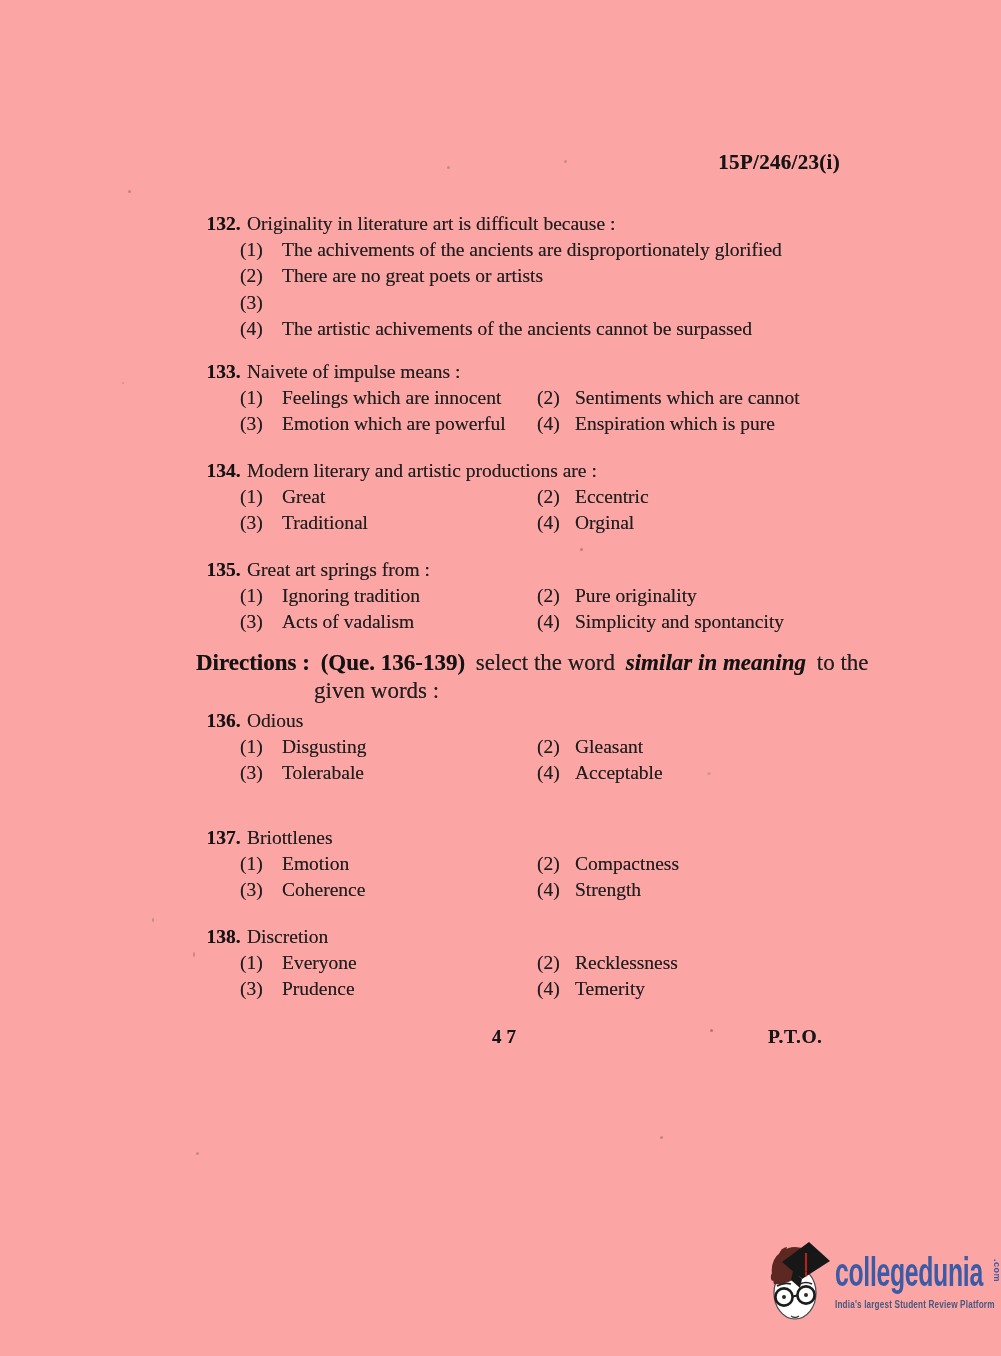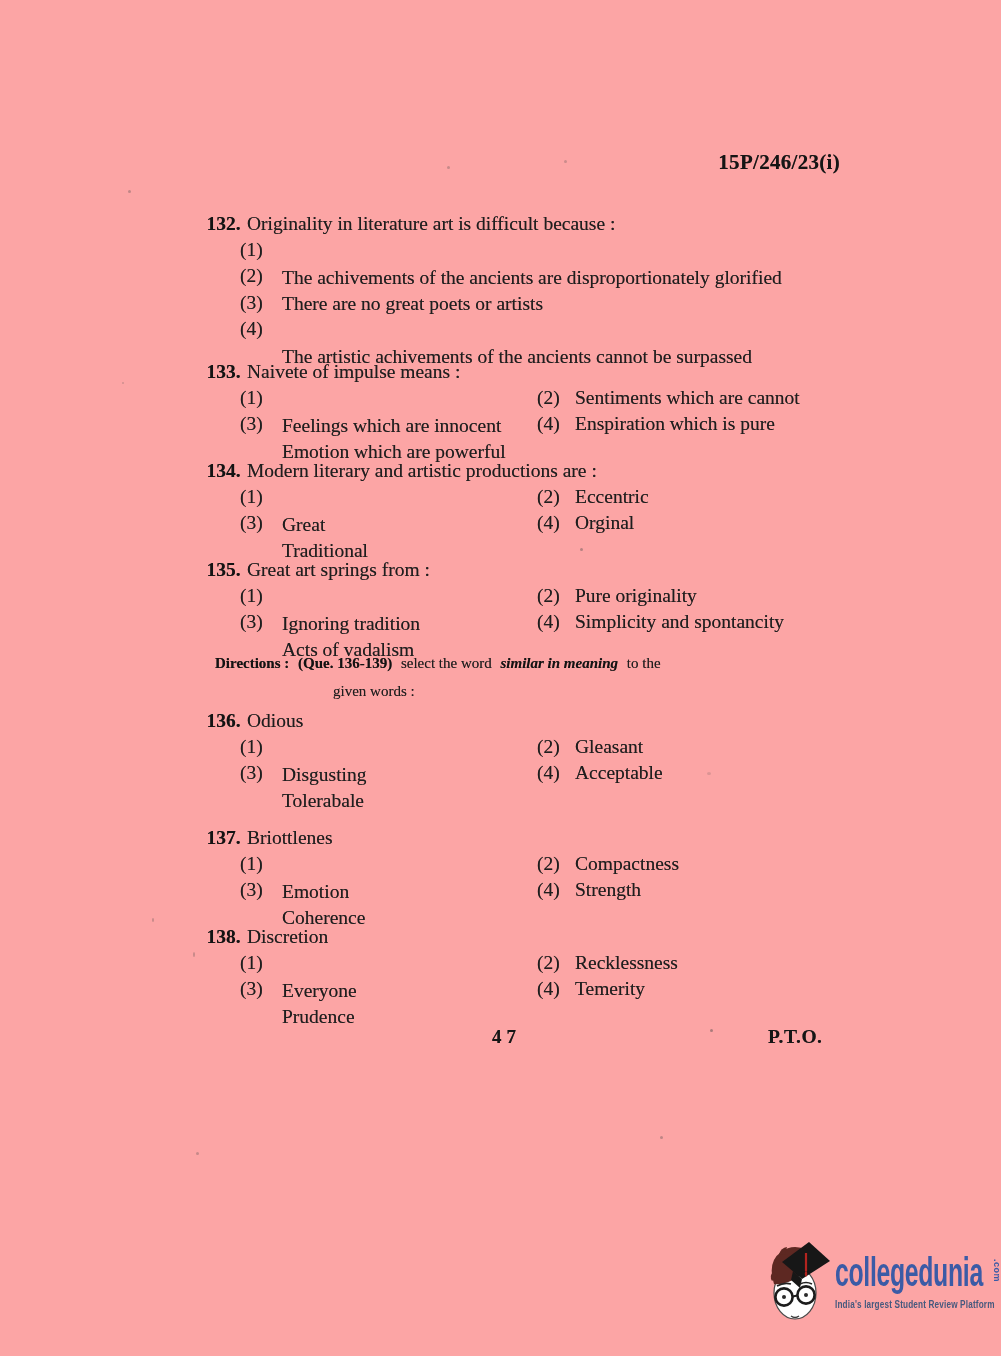--- a/index.html
+++ b/index.html
@@ -18,23 +18,23 @@
     position:absolute; top:150px; left:620px; width:220px;
     text-align:right;
     font-weight:bold; font-size:21px; letter-spacing:0.3px;
     color:#151515;
   }
   .q { position:absolute; left:200px; width:680px; font-size:19.5px; }
   .q-head { display:flex; line-height:27px; height:27px; white-space:nowrap;text-align:center; }
   .q-num { font-weight:bold; min-width:47px; flex:none; color:#131313; }
   .opt-row { position:relative; height:26.4px; line-height:26px; }
   .opt-num, .opt-text { position:absolute; top:0; white-space:nowrap; }
-  .c1n { left:40px; } .c1t { left:82px;margin-top:28px; }
+  .c1n { left:40px; } .c1t { left:82px; }
   .c2n { left:337px; } .c2t { left:375px; }
-  .directions { position:absolute; left:215px; top:649px; width:680px; font-size:15px; }
+  .directions { position:absolute; left:196px; top:649px; width:680px; font-size:23px; }
   .dir-line1 { line-height:28px; white-space:nowrap; }
   .dir-line2 { line-height:28px; margin-left:118px; }
   .dir-bold { font-weight:bold; color:#131313; }
   .dir-emph { font-weight:bold; font-style:italic; color:#131313; }
   .dir-seg { margin-right:5px; }
   .page-number {
     position:absolute; left:492px; top:1026px;
     font-weight:bold; font-size:19px; letter-spacing:5px; color:#161616;
   }
   .pto {

